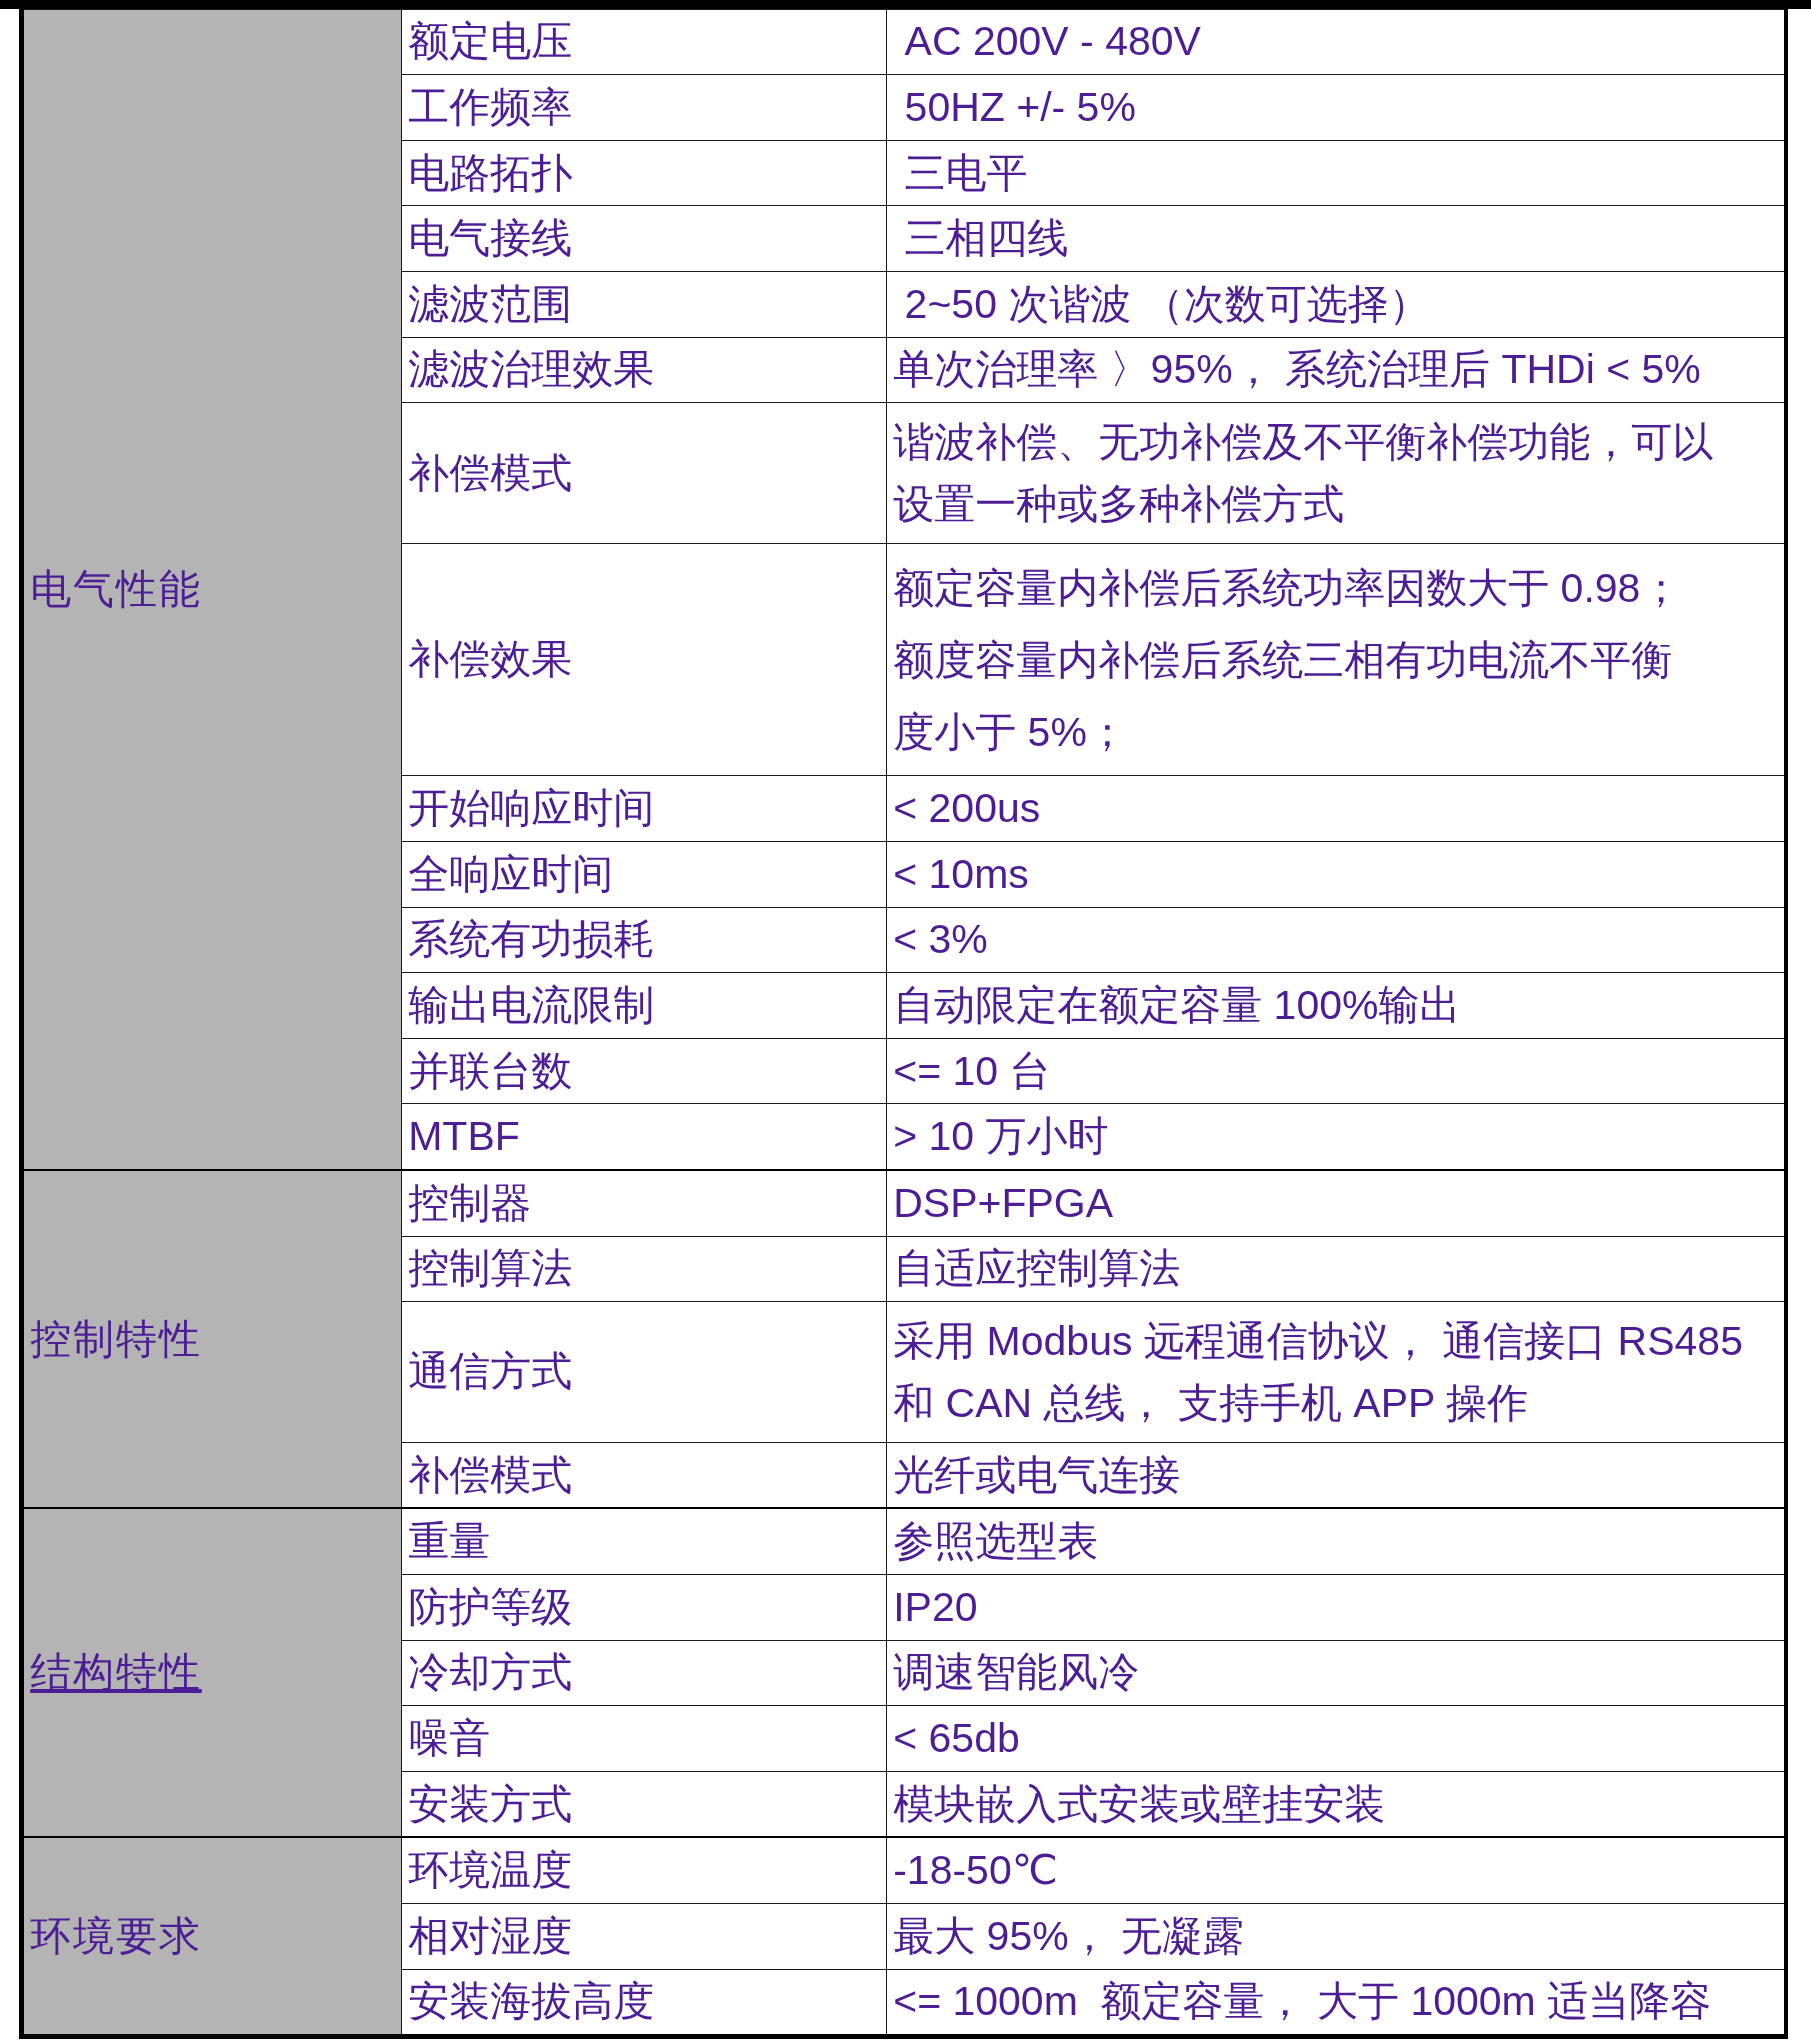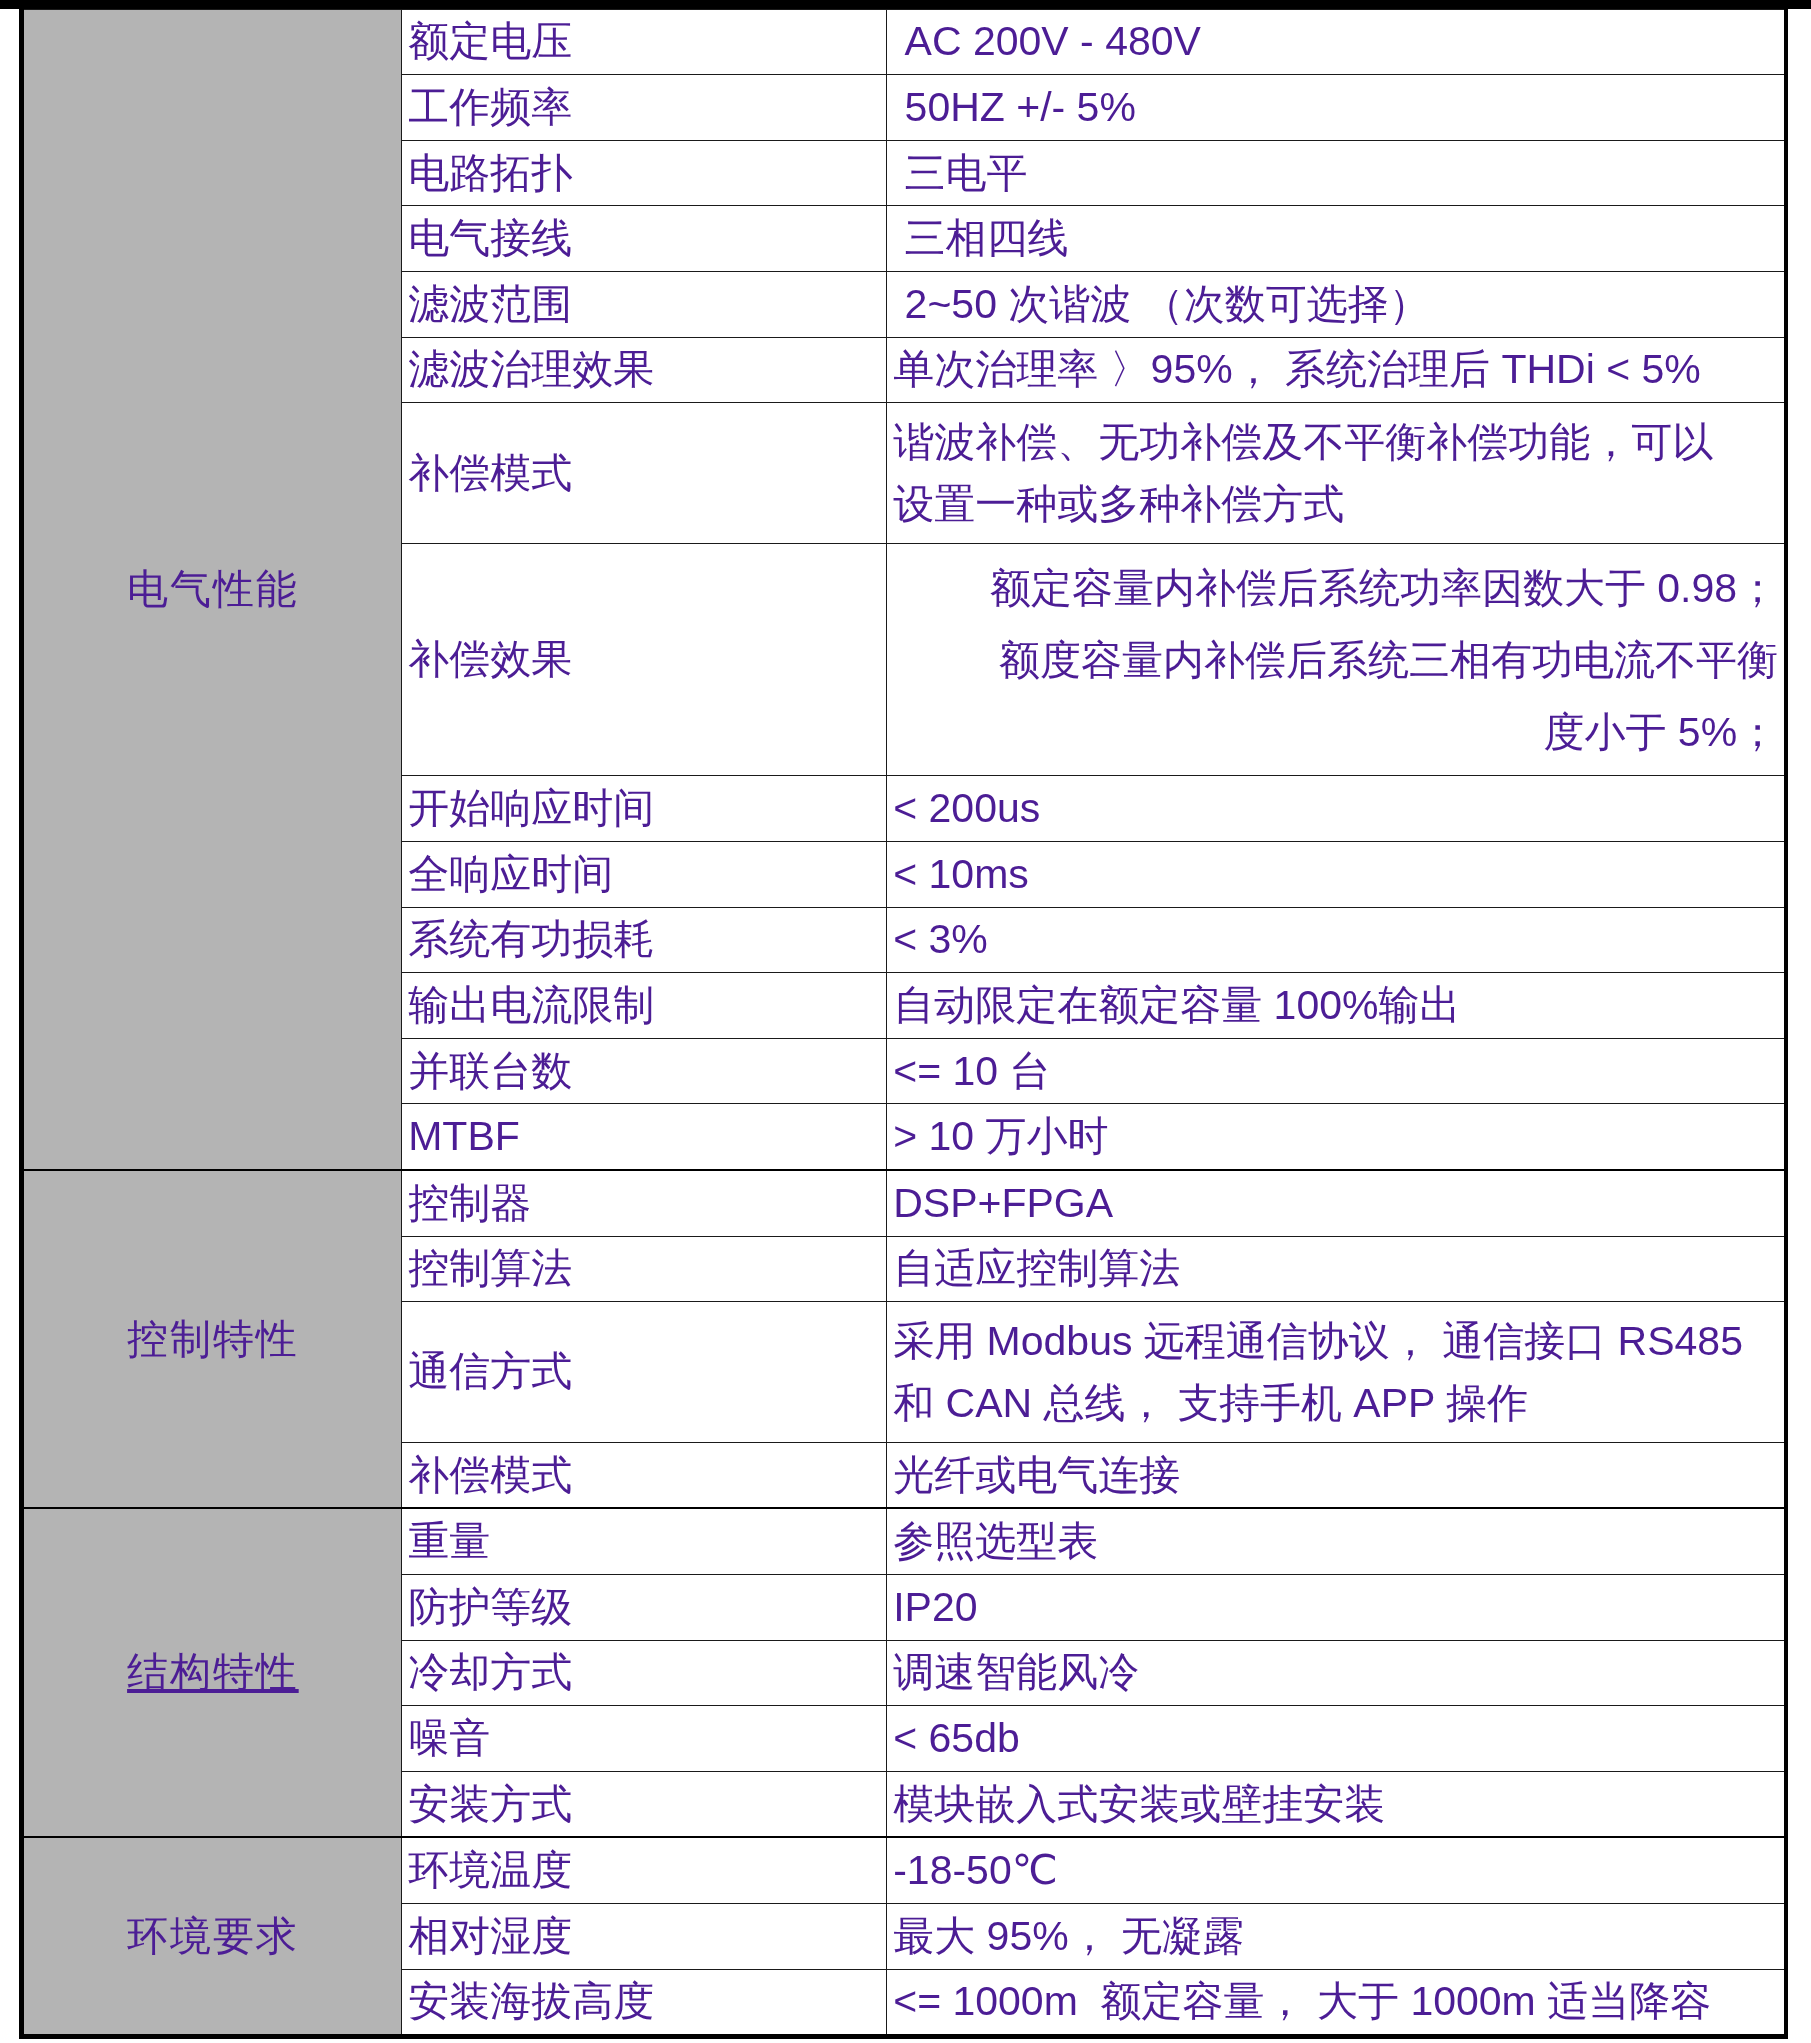--- a/index.html
+++ b/index.html
@@ -40,36 +40,36 @@
     border: 1.9px solid #1a1a1a;
     vertical-align: middle;
     color: #4c1d95;
     font-size: 41px;
     line-height: 49px;
     padding: 7.8px 5.8px;
     overflow: hidden;
   }
   td.cat {
     background: #b4b4b4;
-    text-align: center;
+    text-align: left;
     font-size: 43px;
     border-right: 2.9px solid #000000;
     letter-spacing: 1.9px;
   }
   td.p {
     padding-left: 25px;
     border-right: 2.9px solid #000000;
   }
   td.v {
     padding-left: 29px;
     white-space: pre-wrap;
     word-break: break-word;
   }
   td.v.ml  { line-height: 62px; }
-  td.v.ml2 { line-height: 72px; text-align: right; }
+  td.v.ml2 { line-height: 72px; }
   tr.sec-start td { border-top: 2.9px solid #000000; }
 </style>
 </head>
 <body>
 
 <div id="canvas" style="background: rgb(255, 255, 255);">
   <div id="topbar" style="background: rgb(0, 0, 0);"></div>
   <div id="spec-wrap">
     <table class="spec" id="spec-table">
       <colgroup>

